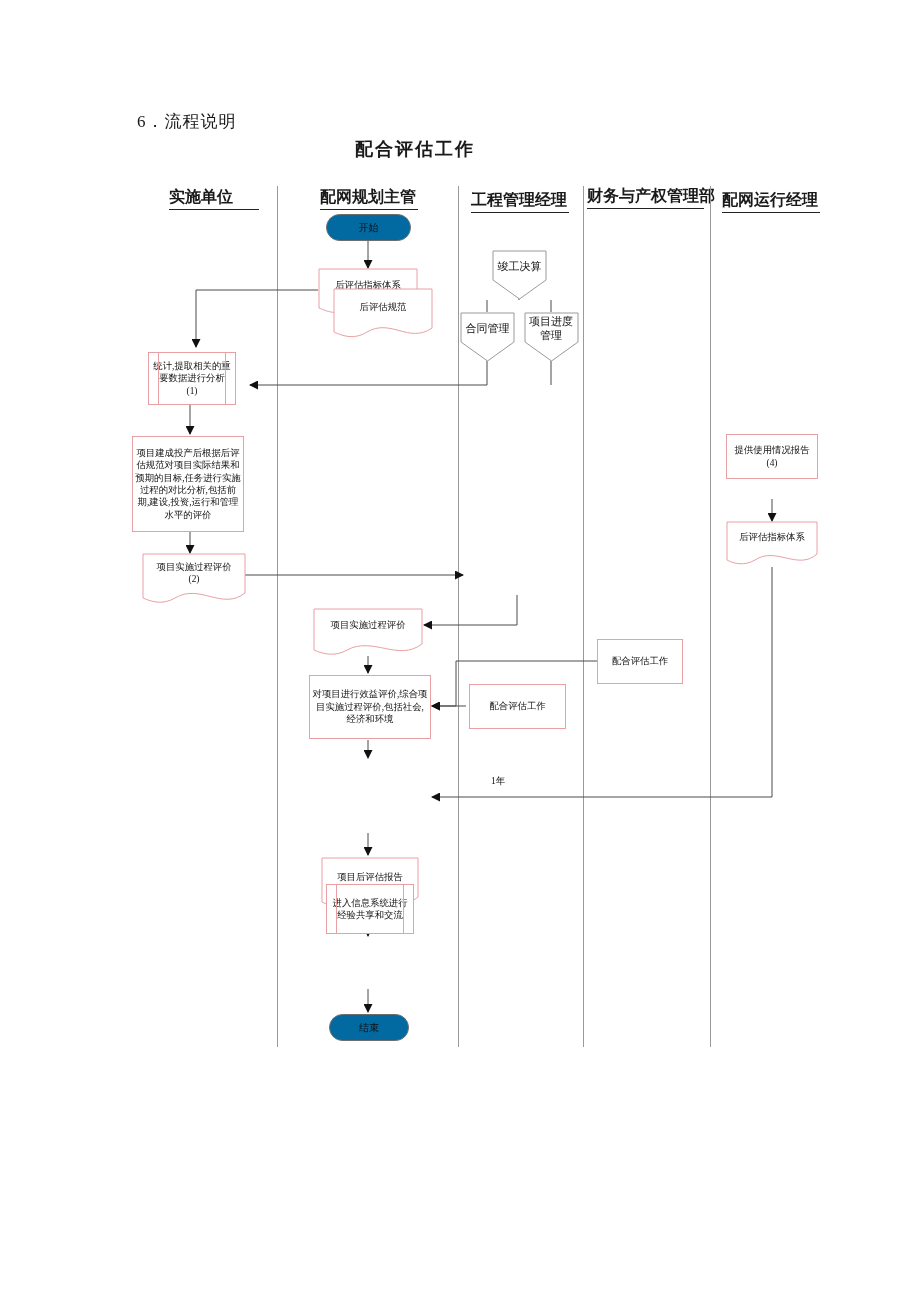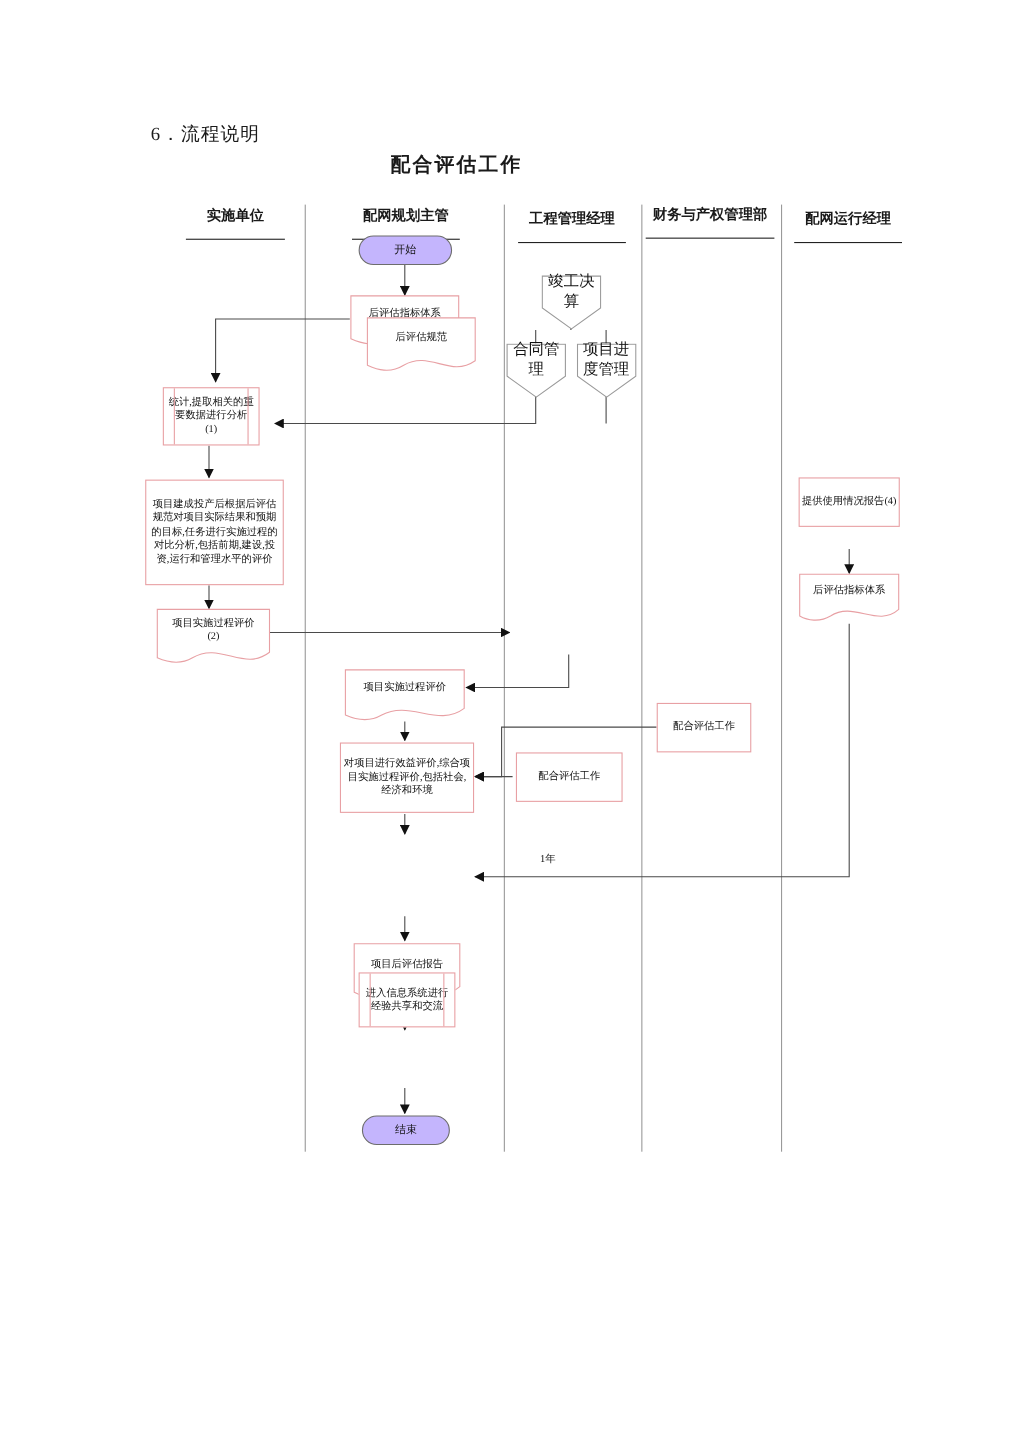--- a/index.html
+++ b/index.html
@@ -20,41 +20,41 @@
   }
   .chart-title span{position:relative;left:-45px;}
 
   .footer{
     position:absolute;left:0;top:1205px;width:920px;text-align:center;
     font-size:13px;letter-spacing:2px;
   }
 
   
   .lane-head{
-    position:absolute;font-size:13px;font-weight:bold;
-    text-align:center;white-space:nowrap;
-    border-bottom:1px solid #222;padding-bottom:12px;
+    position:absolute;font-size:16px;font-weight:bold;
+    white-space:nowrap;
+    border-bottom:1px solid #222;padding-bottom:1px;
   }
   
   .lane-div{
     position:absolute;width:1px;background:#9a9a9a;
   }
 
   
   .shape{
     position:absolute;box-sizing:border-box;
     display:flex;align-items:center;justify-content:center;
     text-align:center;font-size:9.4px;line-height:1.32;
     color:#111;padding:1px 2px;
   }
   .rect{border:1px solid #e8a0a4;background:#fff;}
 
   
   .term{
-    border:1px solid #6d6d6d;border-radius:999px;background:#c4b5fd;
+    border:1px solid #6d6d6d;border-radius:999px;background:#0369a1;
     font-size:10px;
   }
 
   
   .predef{border:1px solid #e8a0a4;background:#fff;}
   .predef::before,.predef::after{
     content:"";position:absolute;top:0;bottom:0;width:1px;background:#e8a0a4;
   }
   .predef::before{left:9px;}
   .predef::after{right:9px;}
@@ -67,21 +67,21 @@
     display:flex;align-items:center;justify-content:center;
     text-align:center;font-size:9.4px;line-height:1.32;color:#111;
   }
 
   
   .pentwrap{position:absolute;}
   .pentwrap svg{position:absolute;left:0;top:0;}
   .penttext{
     position:absolute;left:0;right:0;top:0;
     display:flex;align-items:center;justify-content:center;
-    text-align:center;font-size:14px;line-height:1.3;color:#111;
+    text-align:center;font-size:11px;line-height:1.3;color:#111;
   }
 
   
   .conn{position:absolute;}
   .conn svg{display:block;overflow:visible;}
   .edge-label{
     position:absolute;font-size:9.5px;color:#111;white-space:nowrap;
   }
 </style>
 </head>
@@ -192,21 +192,21 @@
       <path d="M1,1 L54,1 L54,30 L27.5,49 L1,30 Z" fill="#fff" stroke="#9a9a9a" stroke-width="1"></path>
     </svg>
     <div class="penttext" style="height:32px;width:44px;left:5px;">项目进度管理</div>
   </div>
 
   <div class="shape predef" style="left:148px;top:352px;width:88px;height:53px;flex-direction:column;">
     <span>统计,提取相关的重要数据进行分析</span>
     <span>(1)</span>
   </div>
 
-  <div class="shape rect" style="left:132px;top:436px;width:126px;height:96px;">项目建成投产后根据后评估规范对项目实际结果和预期的目标,任务进行实施过程的对比分析,包括前期,建设,投资,运行和管理水平的评价</div>
+  <div class="shape rect" style="left:132px;top:436px;width:112px;height:96px;">项目建成投产后根据后评估规范对项目实际结果和预期的目标,任务进行实施过程的对比分析,包括前期,建设,投资,运行和管理水平的评价</div>
 
   <div class="docwrap" style="left:142px;top:553px;width:104px;height:44px;">
     <svg width="104" height="58" viewBox="0 0 104 58">
       <path d="M1,1 L103,1 L103,40 C80,58 58,30 33,45 C21,52 10,49 1,45 Z" fill="#fff" stroke="#e8a0a4" stroke-width="1"></path>
     </svg>
     <div class="doctext" style="height:40px;flex-direction:column;">
       <span>项目实施过程评价</span>
       <span>(2)</span>
     </div>
   </div>
@@ -230,21 +230,21 @@
   </div>
 
   <div class="shape predef" style="left:326px;top:884px;width:88px;height:50px;">进入信息系统进行经验共享和交流</div>
 
   <div class="shape term" style="left:329px;top:1014px;width:80px;height:27px;">结束</div>
 
   <div class="shape rect" style="left:597px;top:639px;width:86px;height:45px;">配合评估工作</div>
 
   <div class="shape rect" style="left:469px;top:684px;width:97px;height:45px;">配合评估工作</div>
 
-  <div class="shape rect" style="left:726px;top:434px;width:92px;height:45px;">
+  <div class="shape rect" style="left:726px;top:434px;width:92px;height:45px;flex-direction:column;">
     <span>提供使用情况报告</span>
     <span>(4)</span>
   </div>
 
   <div class="docwrap" style="left:726px;top:521px;width:92px;height:38px;">
     <svg width="92" height="52" viewBox="0 0 92 52">
       <path d="M1,1 L91,1 L91,33 C72,50 50,25 29,39 C19,45 8,43 1,39 Z" fill="#fff" stroke="#e8a0a4" stroke-width="1"></path>
     </svg>
     <div class="doctext" style="height:32px;">后评估指标体系</div>
   </div>

